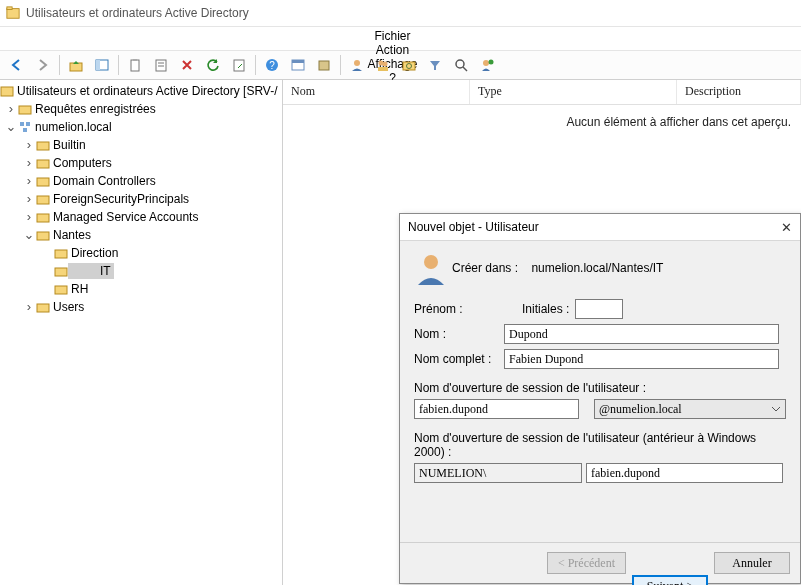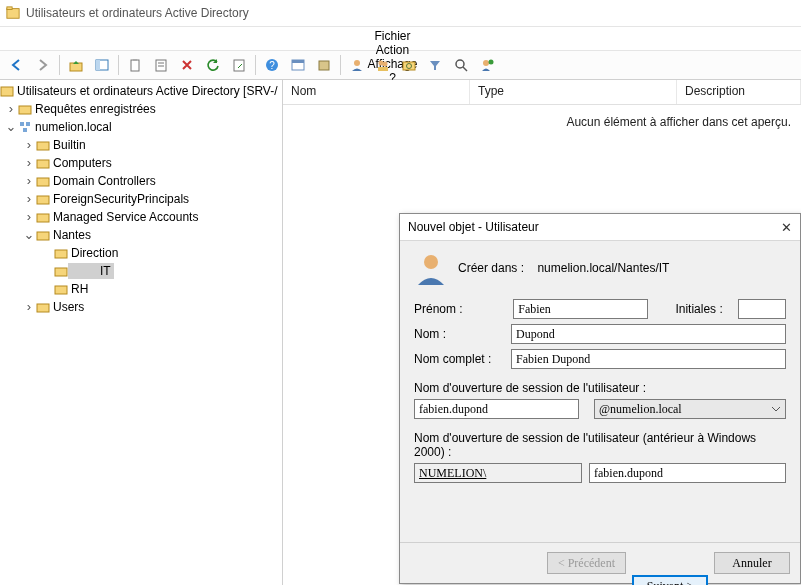--- a/index.html
+++ b/index.html
@@ -12,32 +12,32 @@
 .toolbar{height:28px;display:flex;align-items:center;padding:0 4px;border-bottom:1px solid #d0d0d0;background:#fcfcfc;}
 .tbtn{width:22px;height:22px;display:flex;align-items:center;justify-content:center;margin:0 1px;border:1px solid transparent;}
 .tsep{width:1px;height:20px;background:#d0d0d0;margin:0 3px;}
 .body{display:flex;height:calc(585px - 26px - 23px - 29px);}
 .tree{width:282px;border-right:1px solid #d0d0d0;background:#fff;overflow:hidden;padding-top:2px;}
 .trow{display:flex;align-items:center;height:18px;white-space:nowrap;}
 .tw{display:inline-block;width:14px;text-align:center;color:#555;font-size:13px;line-height:14px;cursor:default;}
 .tlabel{padding:1px 3px;}
 .tlabel.sel{background:#d0d0d0;padding-left:32px;}
 .list{flex:1;background:#fff;position:relative;}
-.lhdr{height:24px;display:flex;border-bottom:1px solid #e0e0e0;background:#fff;}
+.lhdr{height:24px;display:flex;border-bottom:1px solid #e0e0e0;background:#fff;font-family:Liberation Serif, serif;}
 .lhdr .col{border-right:1px solid #e8e8e8;padding:4px 8px;color:#222;}
 .empty{text-align:right;color:#222;padding:10px 10px 0 0;}
 
 
 .dialog{position:absolute;left:399px;top:213px;width:400px;height:369px;background:#f0f0f0;border:1px solid #8a8a8a;box-shadow:2px 2px 6px rgba(0,0,0,.25);display:flex;flex-direction:column;}
 .dlg-title{height:26px;background:#fff;display:flex;align-items:center;justify-content:space-between;padding:0 8px;border-bottom:1px solid #d8d8d8;}
 .dlg-title .x{font-family:Arial;font-size:13px;color:#333;cursor:default;}
 .dlg-body{flex:1;padding:10px 14px 6px 14px;overflow:hidden;}
 .dlg-head{display:flex;align-items:center;margin-bottom:14px;}
-.dlg-head .txt{margin-left:10px;}
-.form-row{display:flex;align-items:center;margin:5px 0;justify-content:space-between;}
+.dlg-head .txt{margin-left:4px;}
+.form-row{display:flex;align-items:center;margin:5px 0;}
 .form-row label{width:90px;}
 .tin{height:20px;border:1px solid #7a7a7a;background:#fff;padding:0 4px;font:12px "Segoe UI";box-sizing:border-box;}
 .cbx{height:20px;border:1px solid #7a7a7a;background:#e8e8e8;padding:0 4px;font:12px "Segoe UI";box-sizing:border-box;display:flex;align-items:center;justify-content:space-between;}
 .section-lbl{margin:12px 0 4px 0;}
 .dlg-foot{height:40px;border-top:1px solid #d0d0d0;display:flex;align-items:center;justify-content:flex-end;padding:0 10px;background:#f0f0f0;gap:6px;}
 .btn{height:22px;min-width:76px;border:1px solid #adadad;background:#e1e1e1;font:12px "Segoe UI";padding:0 10px;cursor:default;}
 .btn.primary{border:1px solid #0078d7;box-shadow:0 0 0 1px #0078d7 inset;background:#e5f1fb;margin-top:46px;}
 .btn:disabled{color:#9a9a9a;}
 
 
@@ -291,21 +291,20 @@
             <path d="M4 34 Q17 20 30 34" fill="#4a78b0"></path>
           </svg>
       <div class="txt">
         <span>Créer dans :</span>&nbsp;&nbsp;&nbsp;
         <span>numelion.local/Nantes/IT</span>
       </div>
     </div>
 
     <div class="form-row">
       <label>Prénom :</label>
-      <input class="tin" style="width: 135px;" value="Fabien">
       <label style="width:auto;margin-left:18px;margin-right:6px">Initiales :</label>
       <input class="tin" style="width: 48px;" value="">
     </div>
     <div class="form-row">
       <label>Nom :</label>
       <input class="tin" style="width: 275px;" value="Dupond">
     </div>
     <div class="form-row">
       <label>Nom complet :</label>
       <input class="tin" style="width: 275px;" value="Fabien Dupond">
@@ -317,21 +316,21 @@
       <div class="cbx" style="width:197px;margin-left:15px">
         <span>@numelion.local</span>
         <svg width="10" height="10">
               <path d="M1 3 L5 7 L9 3" stroke="#555" fill="none"></path>
             </svg>
       </div>
     </div>
 
     <div class="section-lbl">Nom d'ouverture de session de l'utilisateur (antérieur à Windows 2000) :</div>
     <div class="form-row" style="margin-top:0">
-      <input class="tin" style="width: 168px; background: rgb(240, 240, 240); text-decoration: underline;" readonly="" value="NUMELION\">
+      <input class="tin" style="width: 168px; background: rgb(240, 240, 240);" readonly="" value="NUMELION\">
       <input class="tin" style="width: 197px; margin-left: 4px;" value="fabien.dupond">
     </div>
   </div>
   <div class="dlg-foot">
     <button class="btn" disabled="">&lt; Précédent</button>
     <button class="btn primary">Suivant &gt;</button>
     <button class="btn">Annuler</button>
   </div>
 </div>
 

